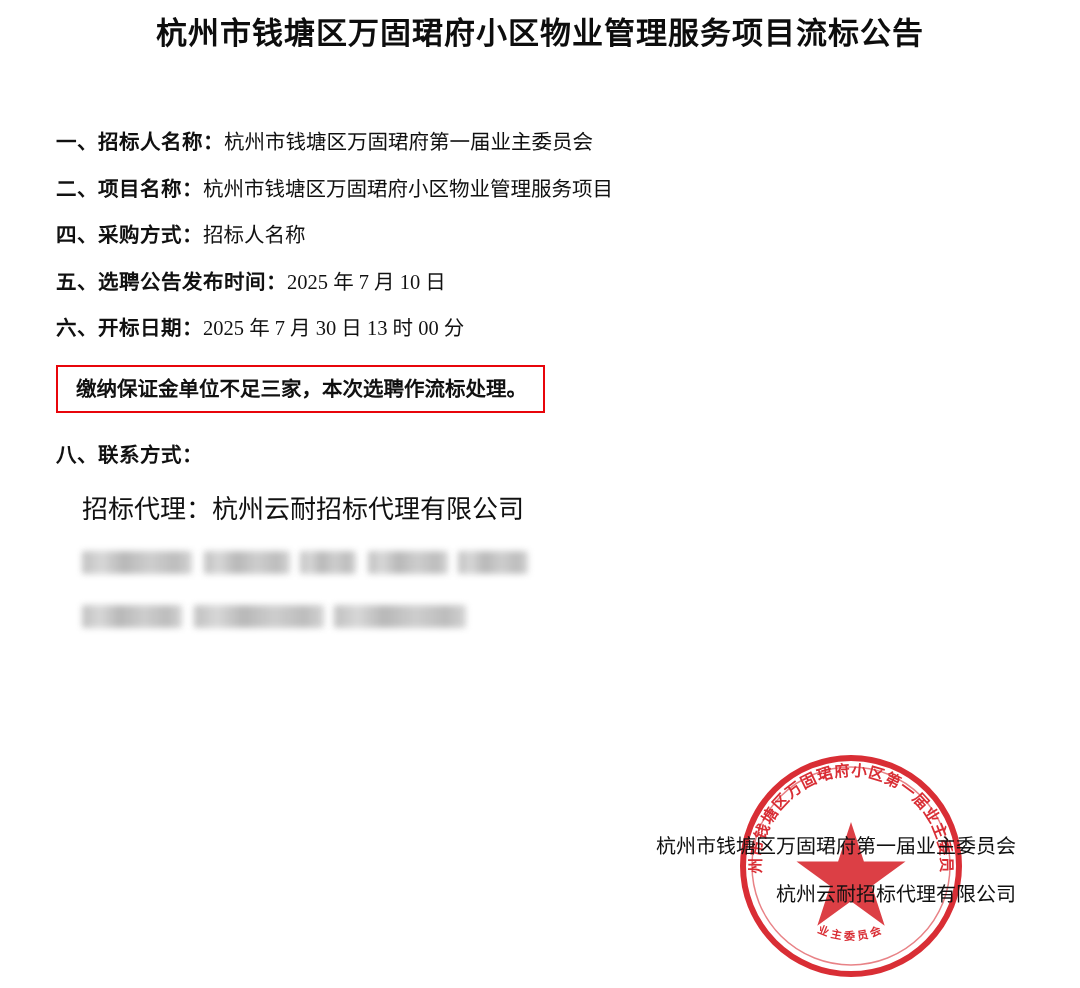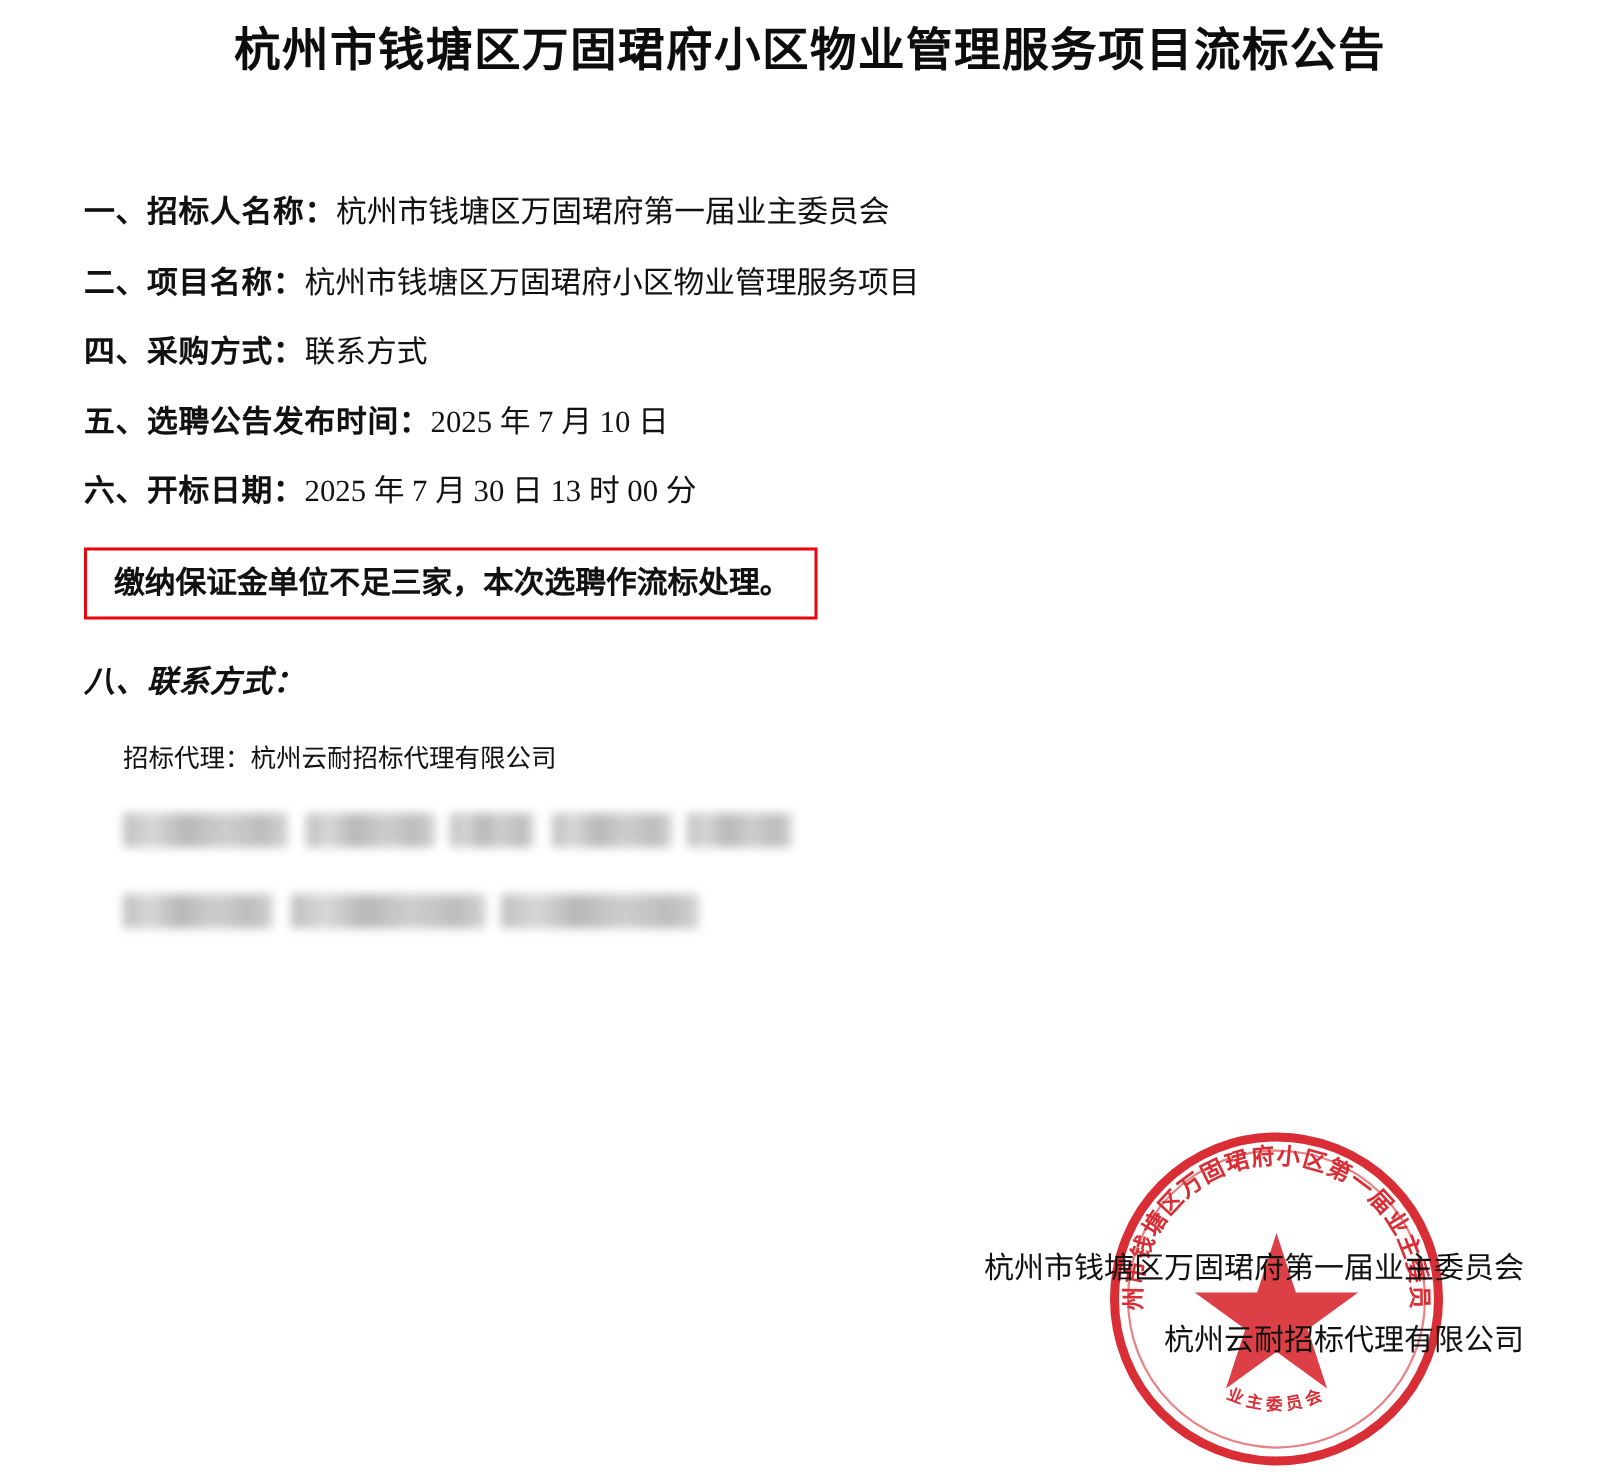--- a/index.html
+++ b/index.html
@@ -87,26 +87,25 @@
     font-size: 20.5px;
     line-height: 1;
     white-space: nowrap;
     background: transparent;
     font-weight: bold;
   }
 
   .line-8 {
     margin-top: 26px;
     margin-bottom: 32px;
-    font-style: italic;
   }
 
   .indent-line {
     padding-left: 26px;
-    font-size: 17px;
+    font-size: 26px;
     line-height: 1;
     margin-bottom: 28px;
     white-space: nowrap;
     margin-top: 21px;
   }
 
   .redacted {
     position: relative;
     height: 26px;
     margin-bottom: 28px;
@@ -180,21 +179,21 @@
     <div class="line">
       <span class="lbl">一、招标人名称：</span><span class="val">杭州市钱塘区万固珺府第一届业主委员会</span>
     </div>
 
     <div class="line">
       <span class="lbl">二、项目名称：</span><span class="val">杭州市钱塘区万固珺府小区物业管理服务项目</span>
     </div>
 
 
     <div class="line">
-      <span class="lbl">四、采购方式：</span><span class="val">联系方式</span>
+      <span class="lbl">四、采购方式：</span><span class="val">招标人名称</span>
     </div>
 
     <div class="line">
       <span class="lbl">五、选聘公告发布时间：</span><span class="val">2025 年 7 月 10 日</span>
     </div>
 
     <div class="line">
       <span class="lbl">六、开标日期：</span><span class="val">2025 年 7 月 30 日 13 时 00 分</span>
     </div>
 

